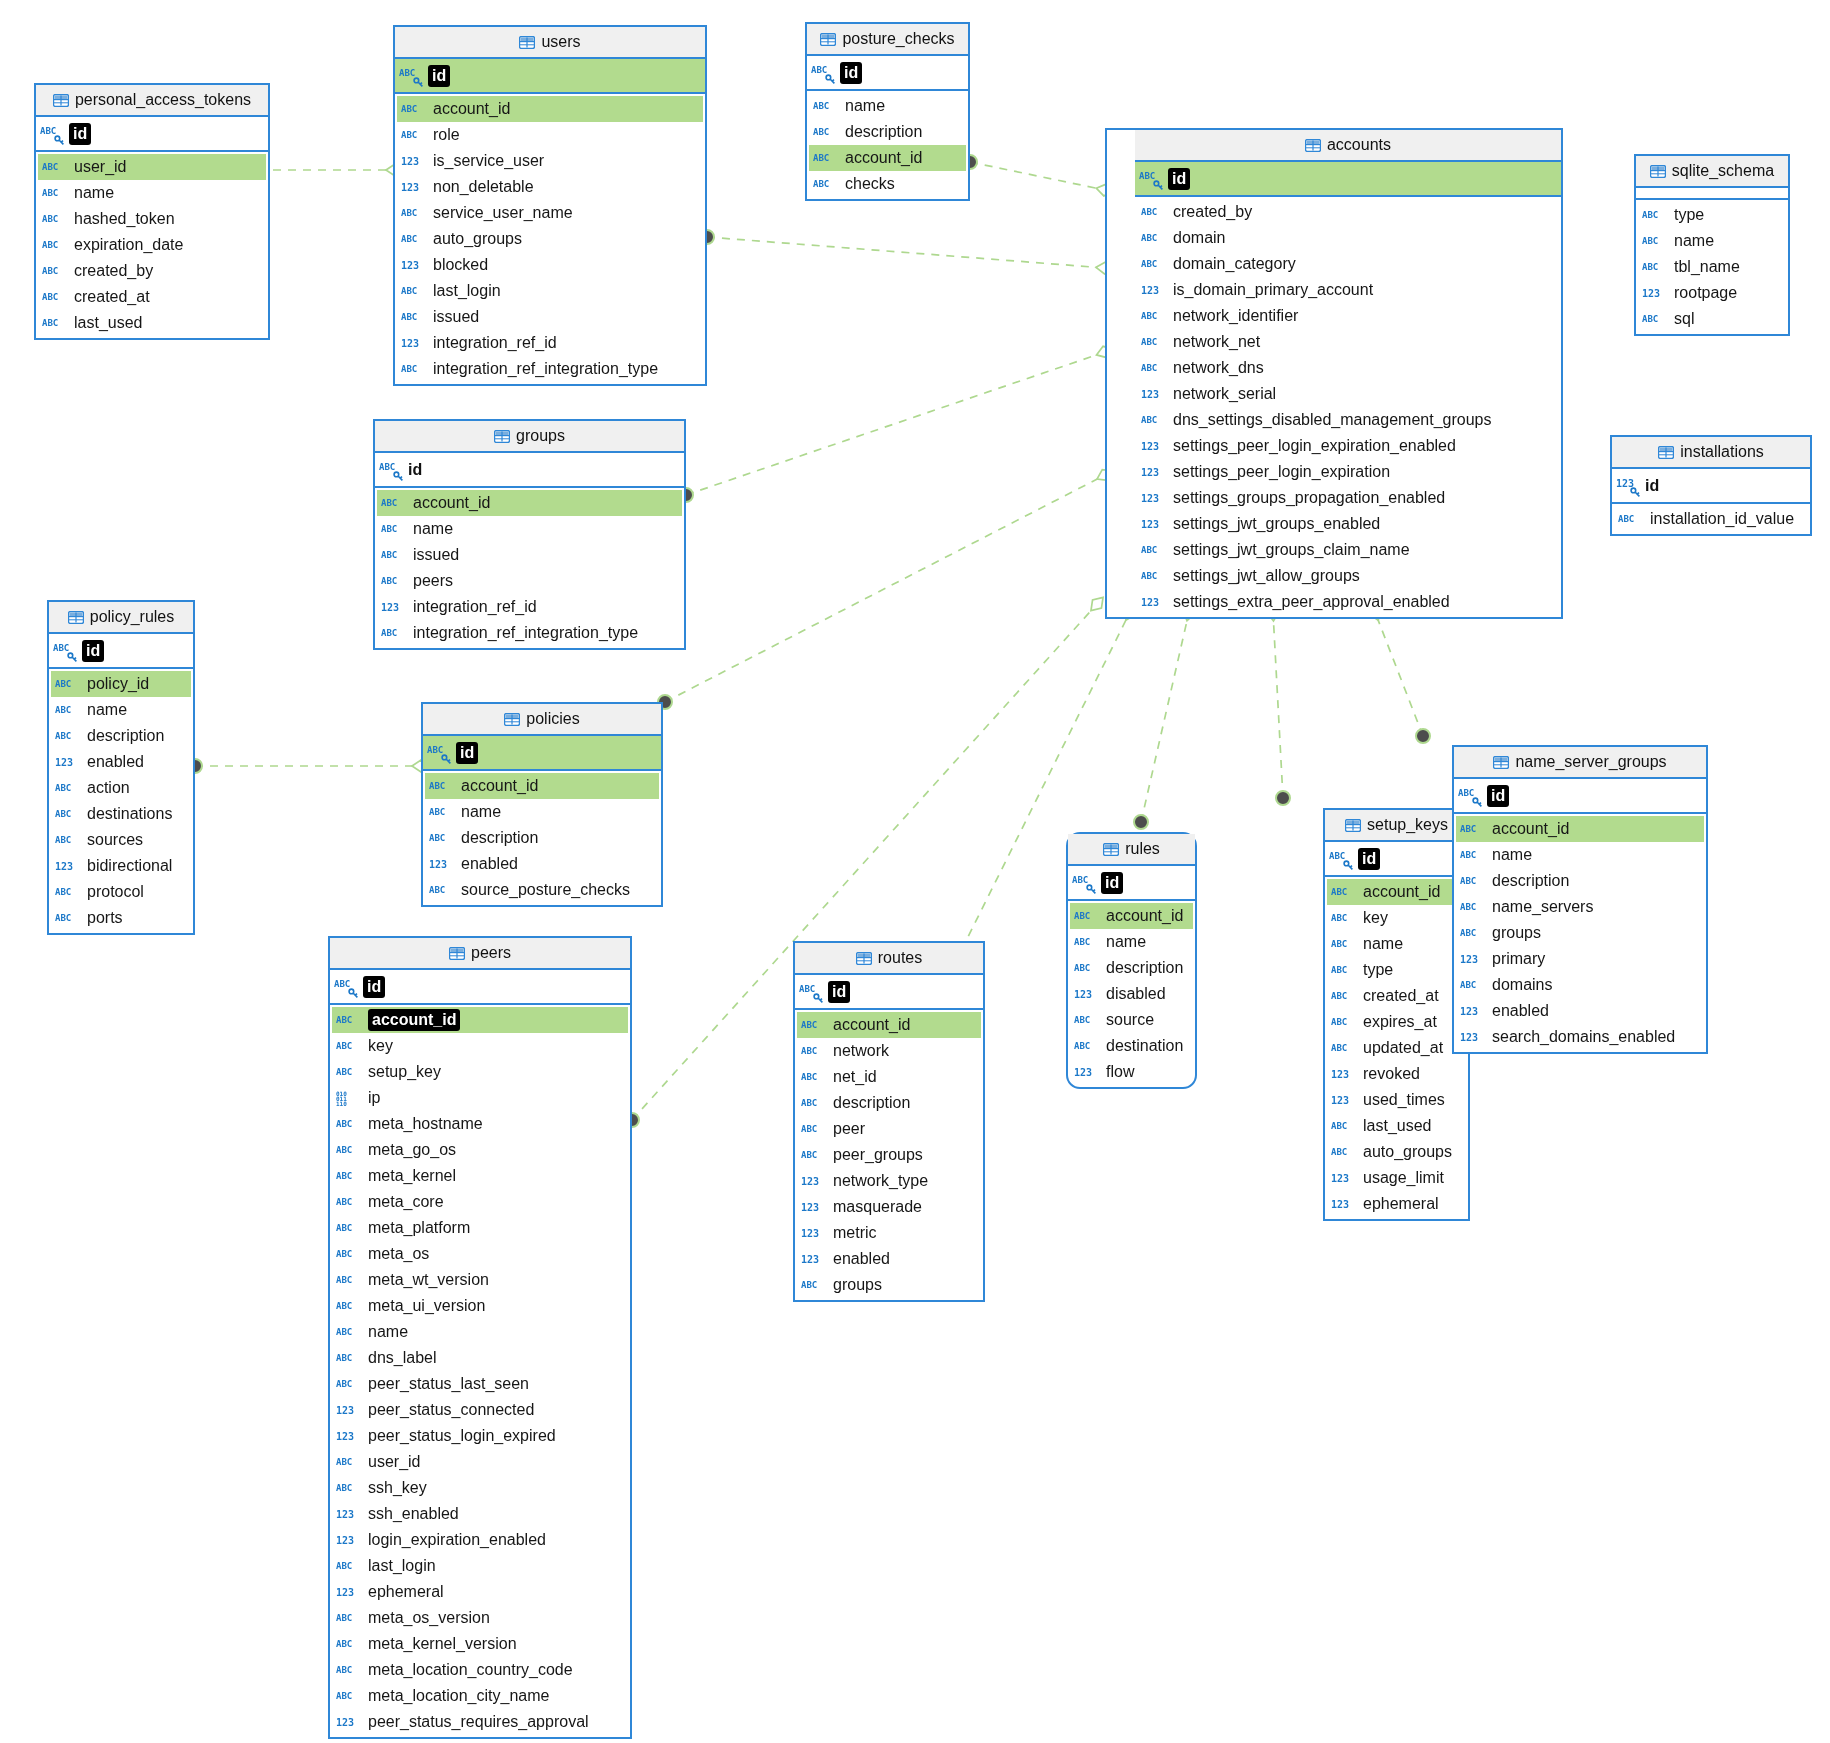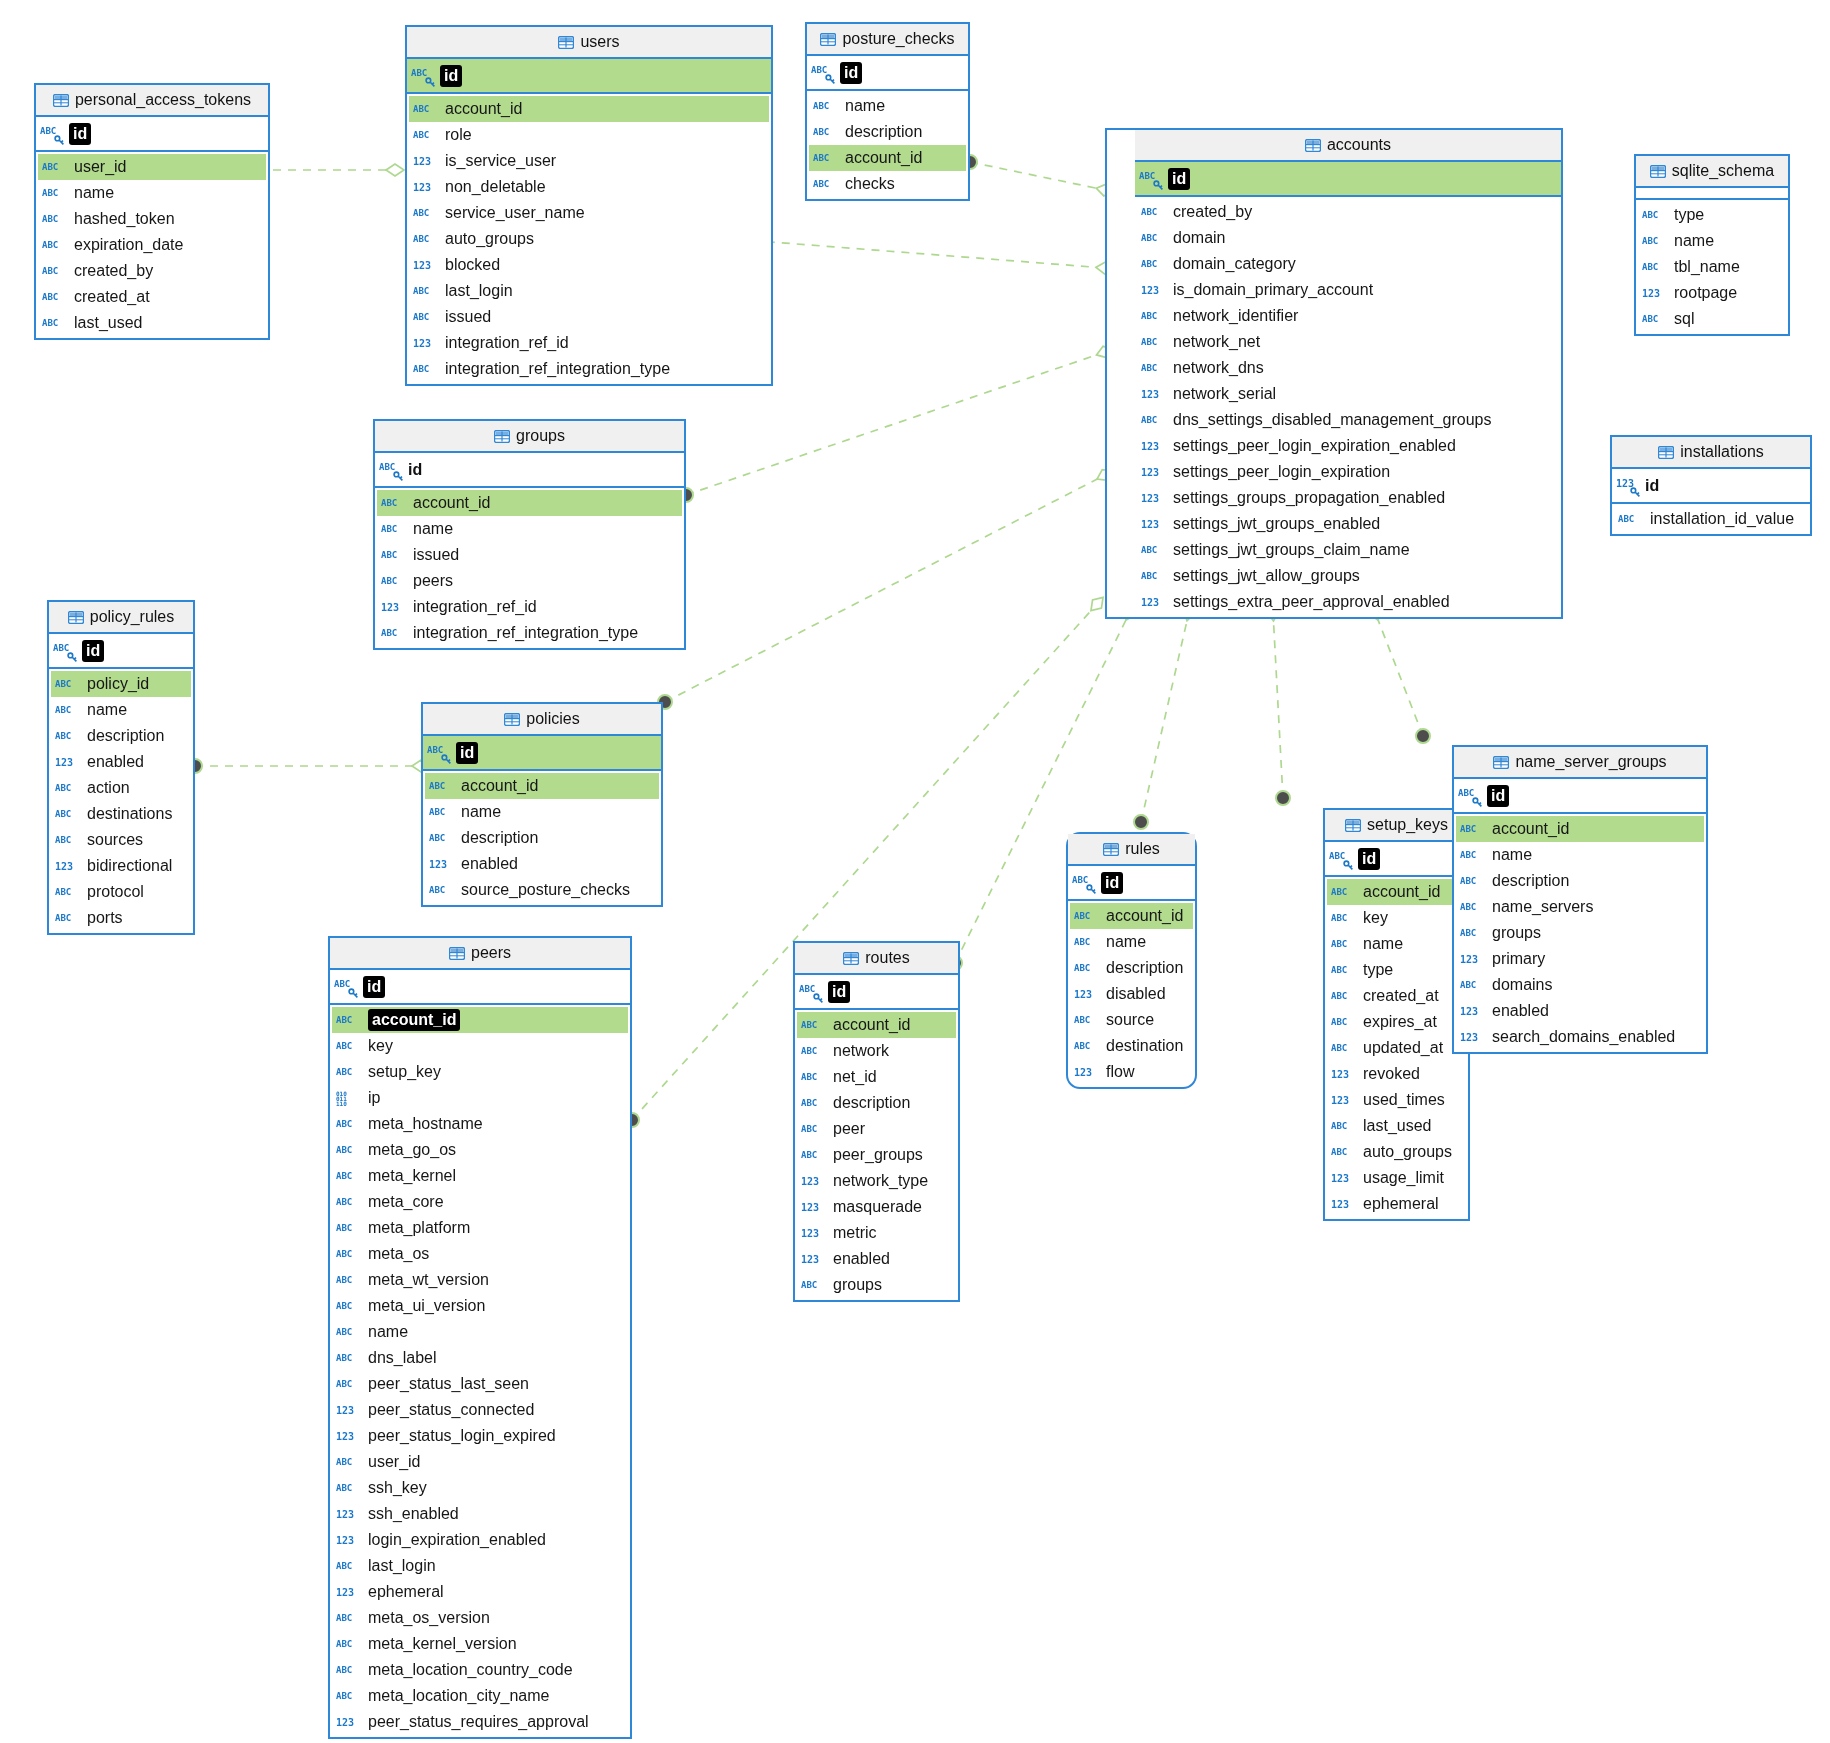--- a/index.html
+++ b/index.html
@@ -135,21 +135,21 @@
         <div class="frow">
           <span class="ic abc">ABC</span>
           <span class="lbl">created_at</span>
         </div>
         <div class="frow">
           <span class="ic abc">ABC</span>
           <span class="lbl">last_used</span>
         </div>
       </div>
     </div>
-    <div class="entity" style="left: 393px; top: 25px; width: 368px; margin-left: 12px;">
+    <div class="entity" style="left: 393px; top: 25px; width: 314px;">
       <div class="hdr">
         <svg width="16" height="13" viewBox="0 0 16 13">
           <rect x="0.5" y="0.5" width="15" height="12" rx="2" fill="#ffffff" stroke="#2f87d7" stroke-width="1.4"></rect>
           <rect x="1.4" y="1.4" width="13.2" height="3.8" fill="#7aaede"></rect>
           <line x1="8" y1="1.5" x2="8" y2="11.5" stroke="#2f87d7" stroke-width="1.2"></line>
           <line x1="1" y1="5.6" x2="15" y2="5.6" stroke="#2f87d7" stroke-width="1.2"></line>
           <line x1="1" y1="8.8" x2="15" y2="8.8" stroke="#2f87d7" stroke-width="1"></line>
         </svg>
         <span>users</span>
       </div>
@@ -688,21 +688,21 @@
         <div class="frow">
           <span class="ic abc">ABC</span>
           <span class="lbl">meta_location_city_name</span>
         </div>
         <div class="frow">
           <span class="ic num">123</span>
           <span class="lbl">peer_status_requires_approval</span>
         </div>
       </div>
     </div>
-    <div class="entity" style="left: 793px; top: 941px; width: 167px;">
+    <div class="entity" style="left: 793px; top: 941px; width: 192px;">
       <div class="hdr">
         <svg width="16" height="13" viewBox="0 0 16 13">
           <rect x="0.5" y="0.5" width="15" height="12" rx="2" fill="#ffffff" stroke="#2f87d7" stroke-width="1.4"></rect>
           <rect x="1.4" y="1.4" width="13.2" height="3.8" fill="#7aaede"></rect>
           <line x1="8" y1="1.5" x2="8" y2="11.5" stroke="#2f87d7" stroke-width="1.2"></line>
           <line x1="1" y1="5.6" x2="15" y2="5.6" stroke="#2f87d7" stroke-width="1.2"></line>
           <line x1="1" y1="8.8" x2="15" y2="8.8" stroke="#2f87d7" stroke-width="1"></line>
         </svg>
         <span>routes</span>
       </div>

